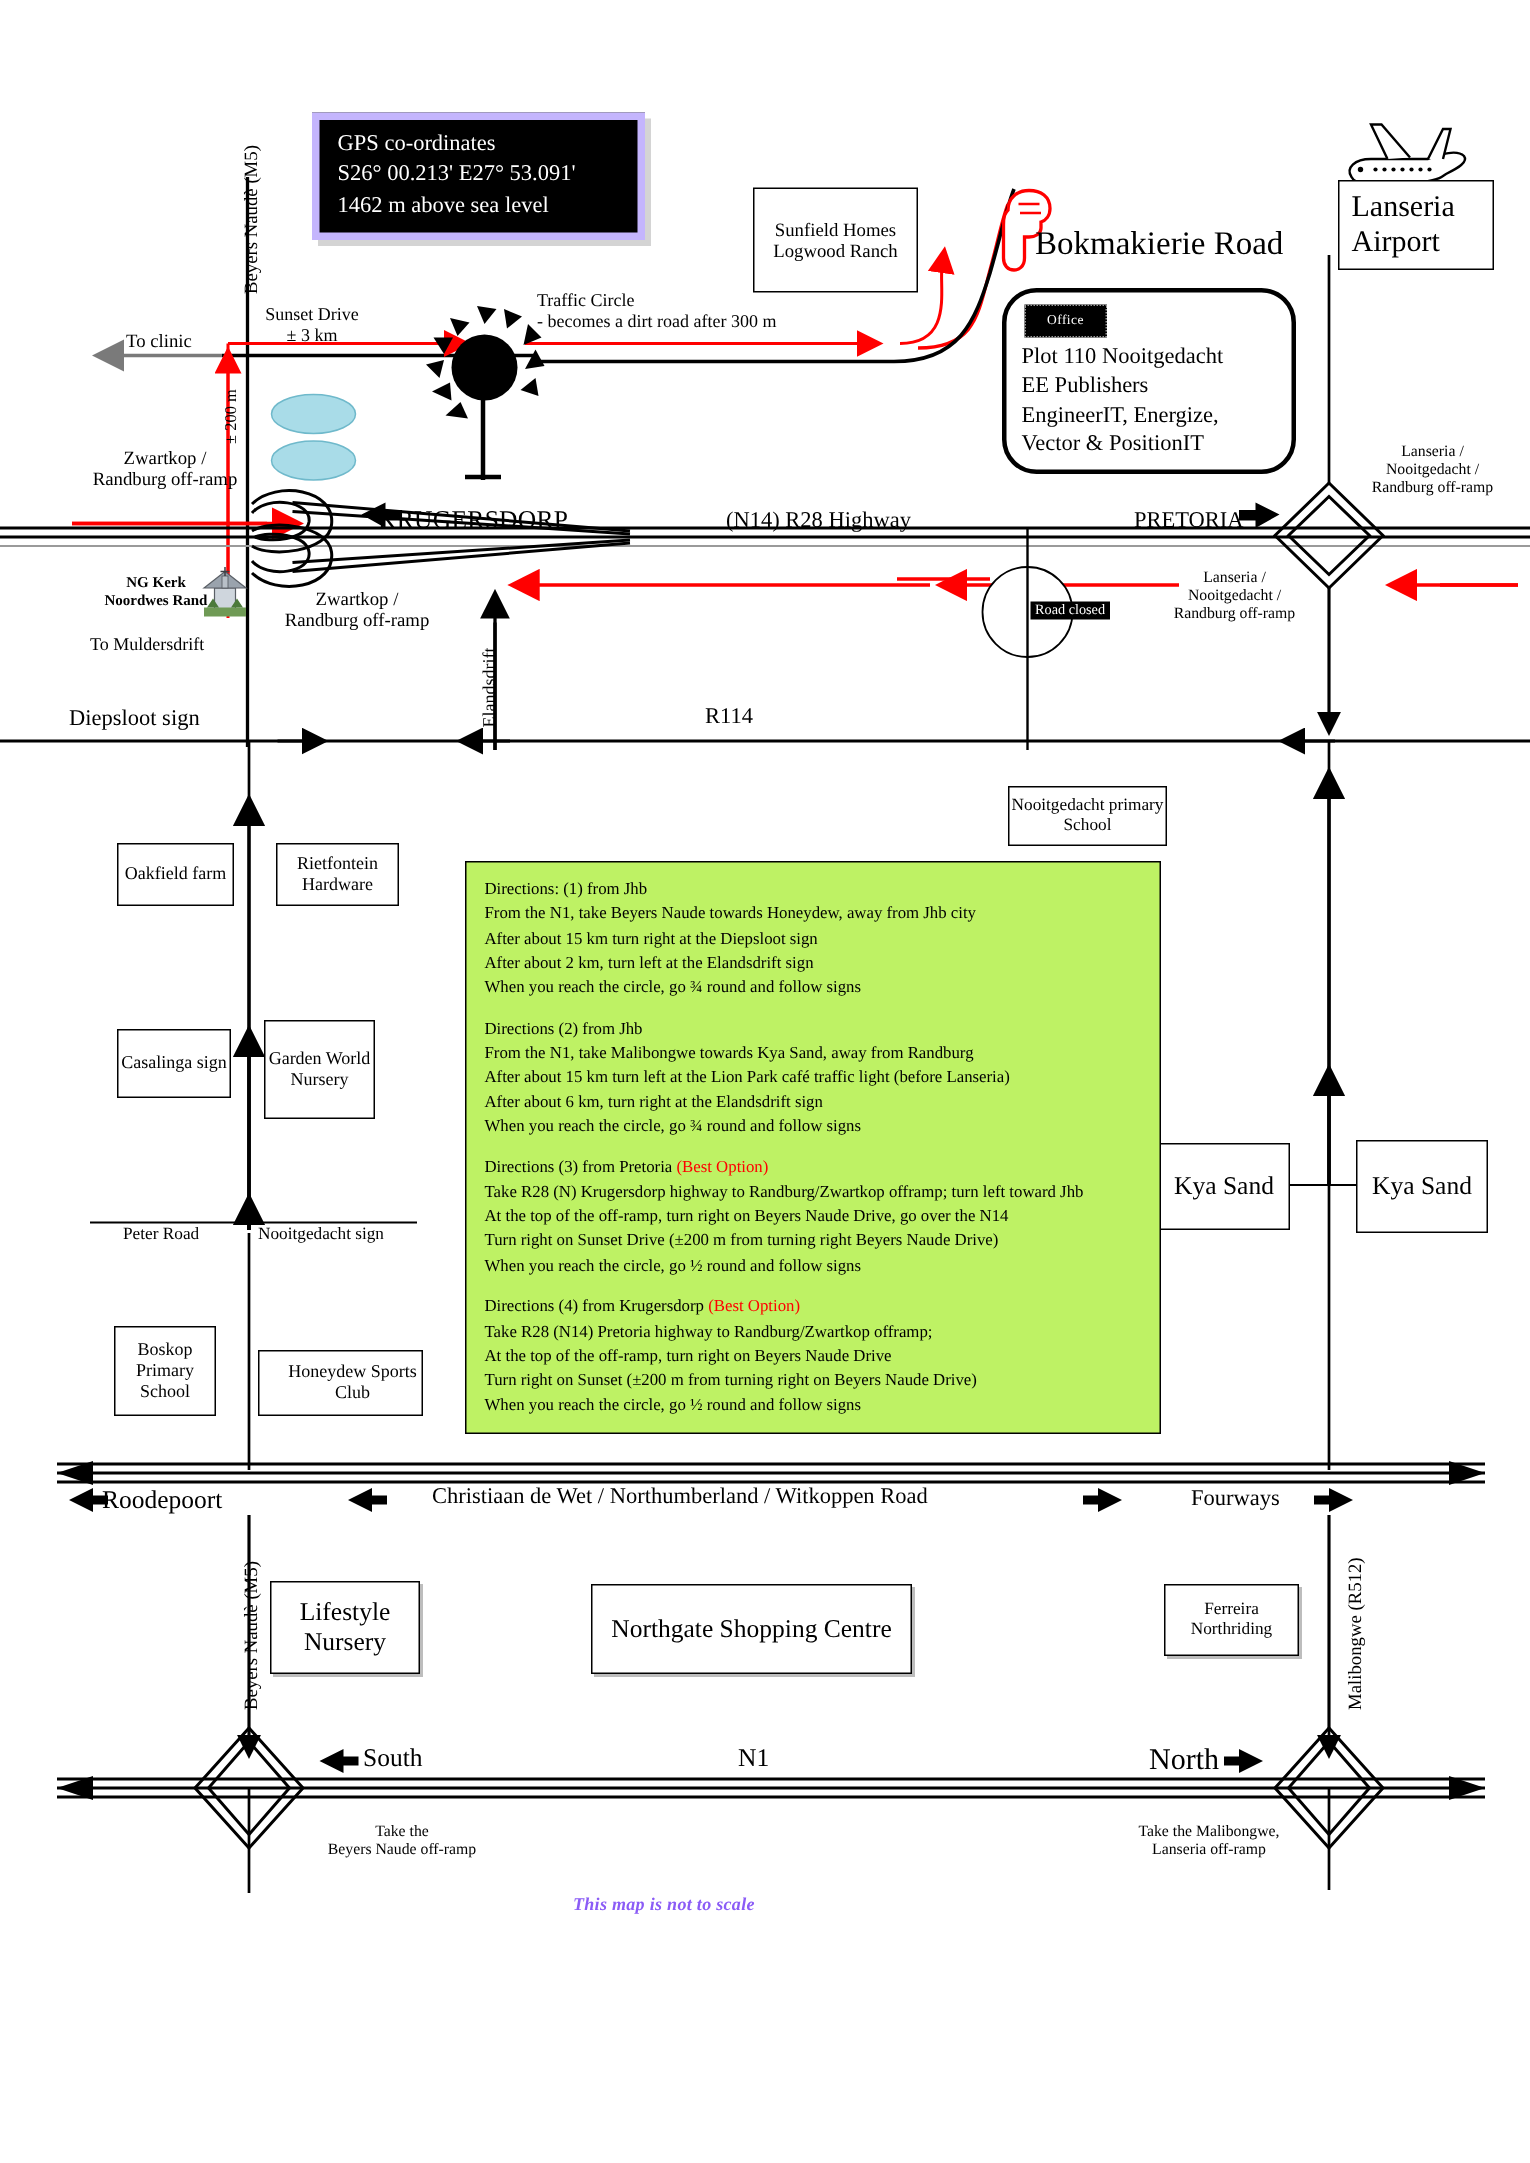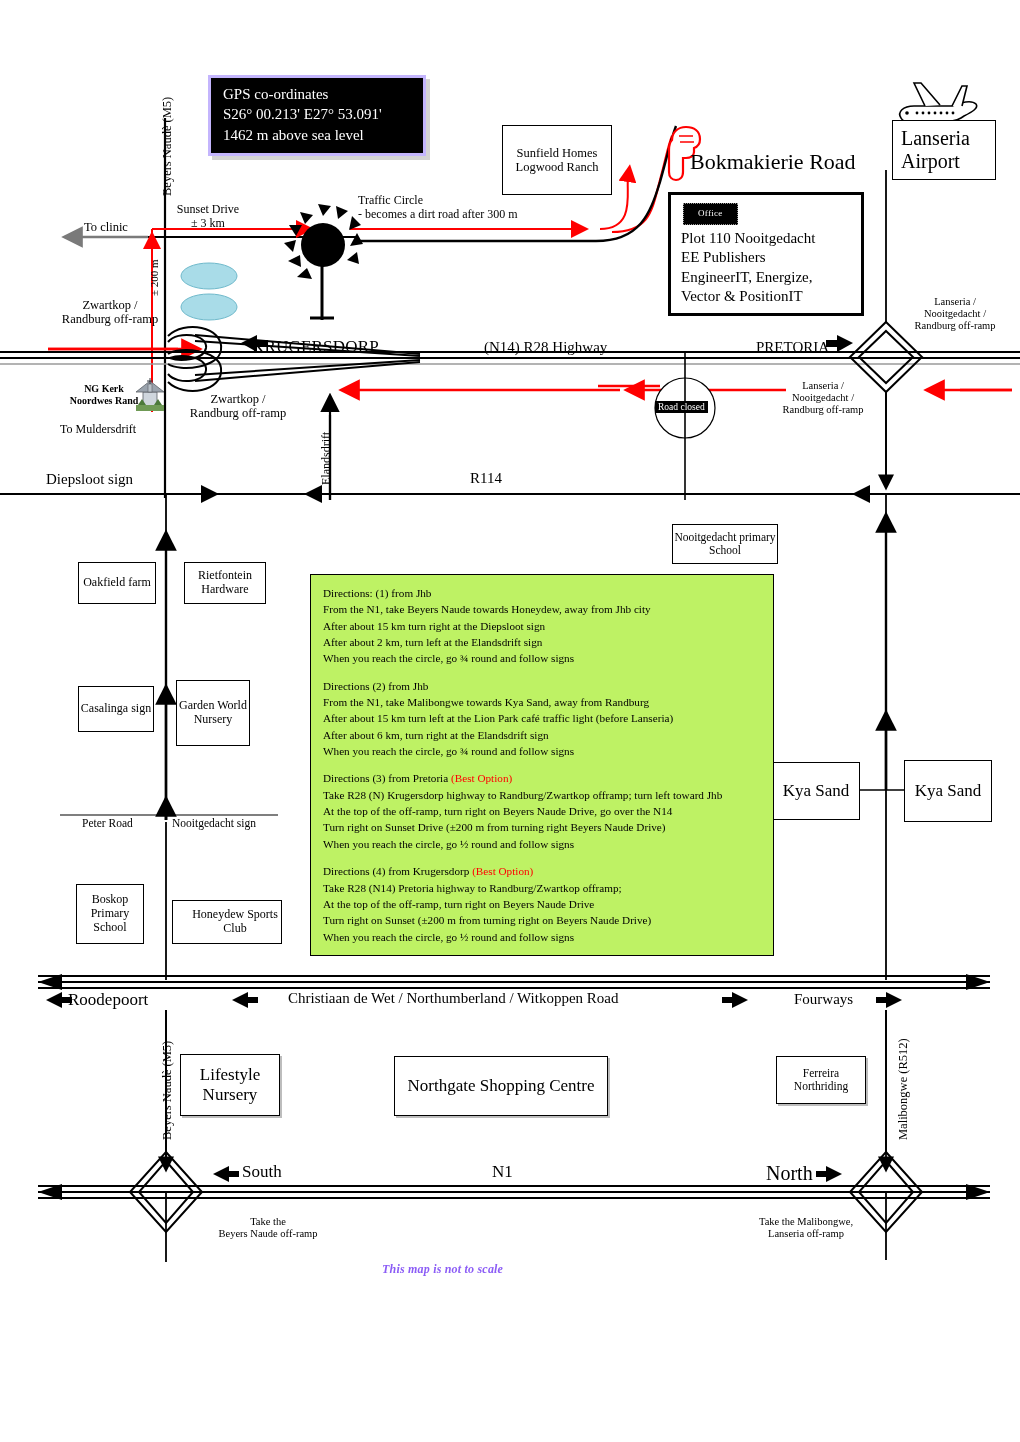--- a/index.html
+++ b/index.html
@@ -4,21 +4,21 @@
 <style>
   html,body{margin:0;padding:0;background:#ffffff;}
   body{font-family:"Liberation Serif", serif; color:#000;}
   #map{position:relative;width:1020px;height:1442px;background:#fff;overflow:hidden;}
   .ctr{text-align:center;}
   .box{position:absolute;border:1px solid #000;background:#fff;display:flex;
        align-items:center;justify-content:center;text-align:center;line-height:1.15;}
   .boxsh{box-shadow:2px 2px 0 #bdbdbd;}
   .lbl{position:absolute;line-height:1.15;white-space:pre-line;}
   .rot90{transform-origin:0 0;transform:rotate(-90deg);white-space:nowrap;}
-  .gps{position:absolute;background:#000;color:#fff;border:3px solid #c4b5fd;
+  .gps{position:absolute;background:#000;color:#fff;border:5px solid #c4b5fd;
        box-shadow:4px 4px 0 #d4d4d4;padding:6px 10px 8px 12px;line-height:1.35;font-size:15px;}
   .plotbox{position:absolute;border:3px solid #000;background:#fff;padding:6px 10px;line-height:1.3;font-size:15px;}
   .officetag{display:inline-block;background:#000;color:#fff;font-size:9px;
              padding:4px 14px;border:1px dotted #9a9a9a;margin:2px 0 4px 2px;letter-spacing:.3px;}
   .notscale{position:absolute;color:#8b5cf6;font-weight:bold;font-size:12px;
             font-family:"Liberation Serif",serif;letter-spacing:.2px;font-style:italic;}
   .best{color:#ff0000;}
   .dirbox{position:absolute;border:1px solid #000;background:#bef264;padding:10px 12px;
           font-size:11.2px;line-height:1.46;}
   .dirblock{margin-bottom:11px;}
@@ -270,21 +270,21 @@
 Ranch</span>
   </div>
 
   <div class="box" style="left:892px;top:120px;width:94px;height:58px;font-size:20px;justify-content:flex-start;padding-left:8px;text-align:left;">
     <span>Lanseria
 Airport</span>
   </div>
 
   <div class="lbl" style="left:690px;top:149px;font-size:22px;">Bokmakierie Road</div>
 
-  <div class="plotbox" style="left:668px;top:192px;width:170px;">
+  <div class="plotbox" style="left:668px;top:192px;width:170px;border-radius:23px;">
     <div class="officetag">Office</div>
     <div>Plot 110 Nooitgedacht</div>
     <div>EE Publishers</div>
     <div>EngineerIT, Energize,</div>
     <div>Vector &amp; PositionIT</div>
   </div>
 
   <div class="lbl rot90" style="left:160px;top:196px;font-size:12.5px;">Beyers Naudè (M5)</div>
   <div class="lbl rot90" style="left:148px;top:296px;font-size:11px;">± 200 m</div>
   <div class="lbl rot90" style="left:320px;top:485px;font-size:12px;">Elandsdrift</div>
@@ -306,21 +306,21 @@
 
   <div class="lbl" style="left:252px;top:337px;font-size:17px;letter-spacing:.2px;">KRUGERSDORP</div>
   <div class="lbl" style="left:484px;top:339px;font-size:15px;">(N14) R28 Highway</div>
   <div class="lbl" style="left:756px;top:339px;font-size:15px;">PRETORIA</div>
   <div class="lbl ctr" style="left:900px;top:296px;width:110px;font-size:10.5px;">Lanseria /
 Nooitgedacht /
 Randburg off-ramp</div>
   <div class="lbl ctr" style="left:768px;top:380px;width:110px;font-size:10.5px;">Lanseria /
 Nooitgedacht /
 Randburg off-ramp</div>
-  <div style="position:absolute;left:655px;top:401px;background:#000;color:#fff;font-size:9.5px;padding:1px 3px;">Road closed</div>
+  <div style="position:absolute;left:687px;top:401px;background:#000;color:#fff;font-size:9.5px;padding:1px 3px;">Road closed</div>
 
   <div class="lbl" style="left:46px;top:471px;font-size:15px;">Diepsloot sign</div>
   <div class="lbl" style="left:470px;top:470px;font-size:15px;">R114</div>
 
   <div class="box" style="left:672px;top:524px;width:104px;height:38px;font-size:11.5px;">
     <span>Nooitgedacht
 primary School</span>
   </div>
 
   <div class="box" style="left:78px;top:562px;width:76px;height:40px;font-size:12px;">

